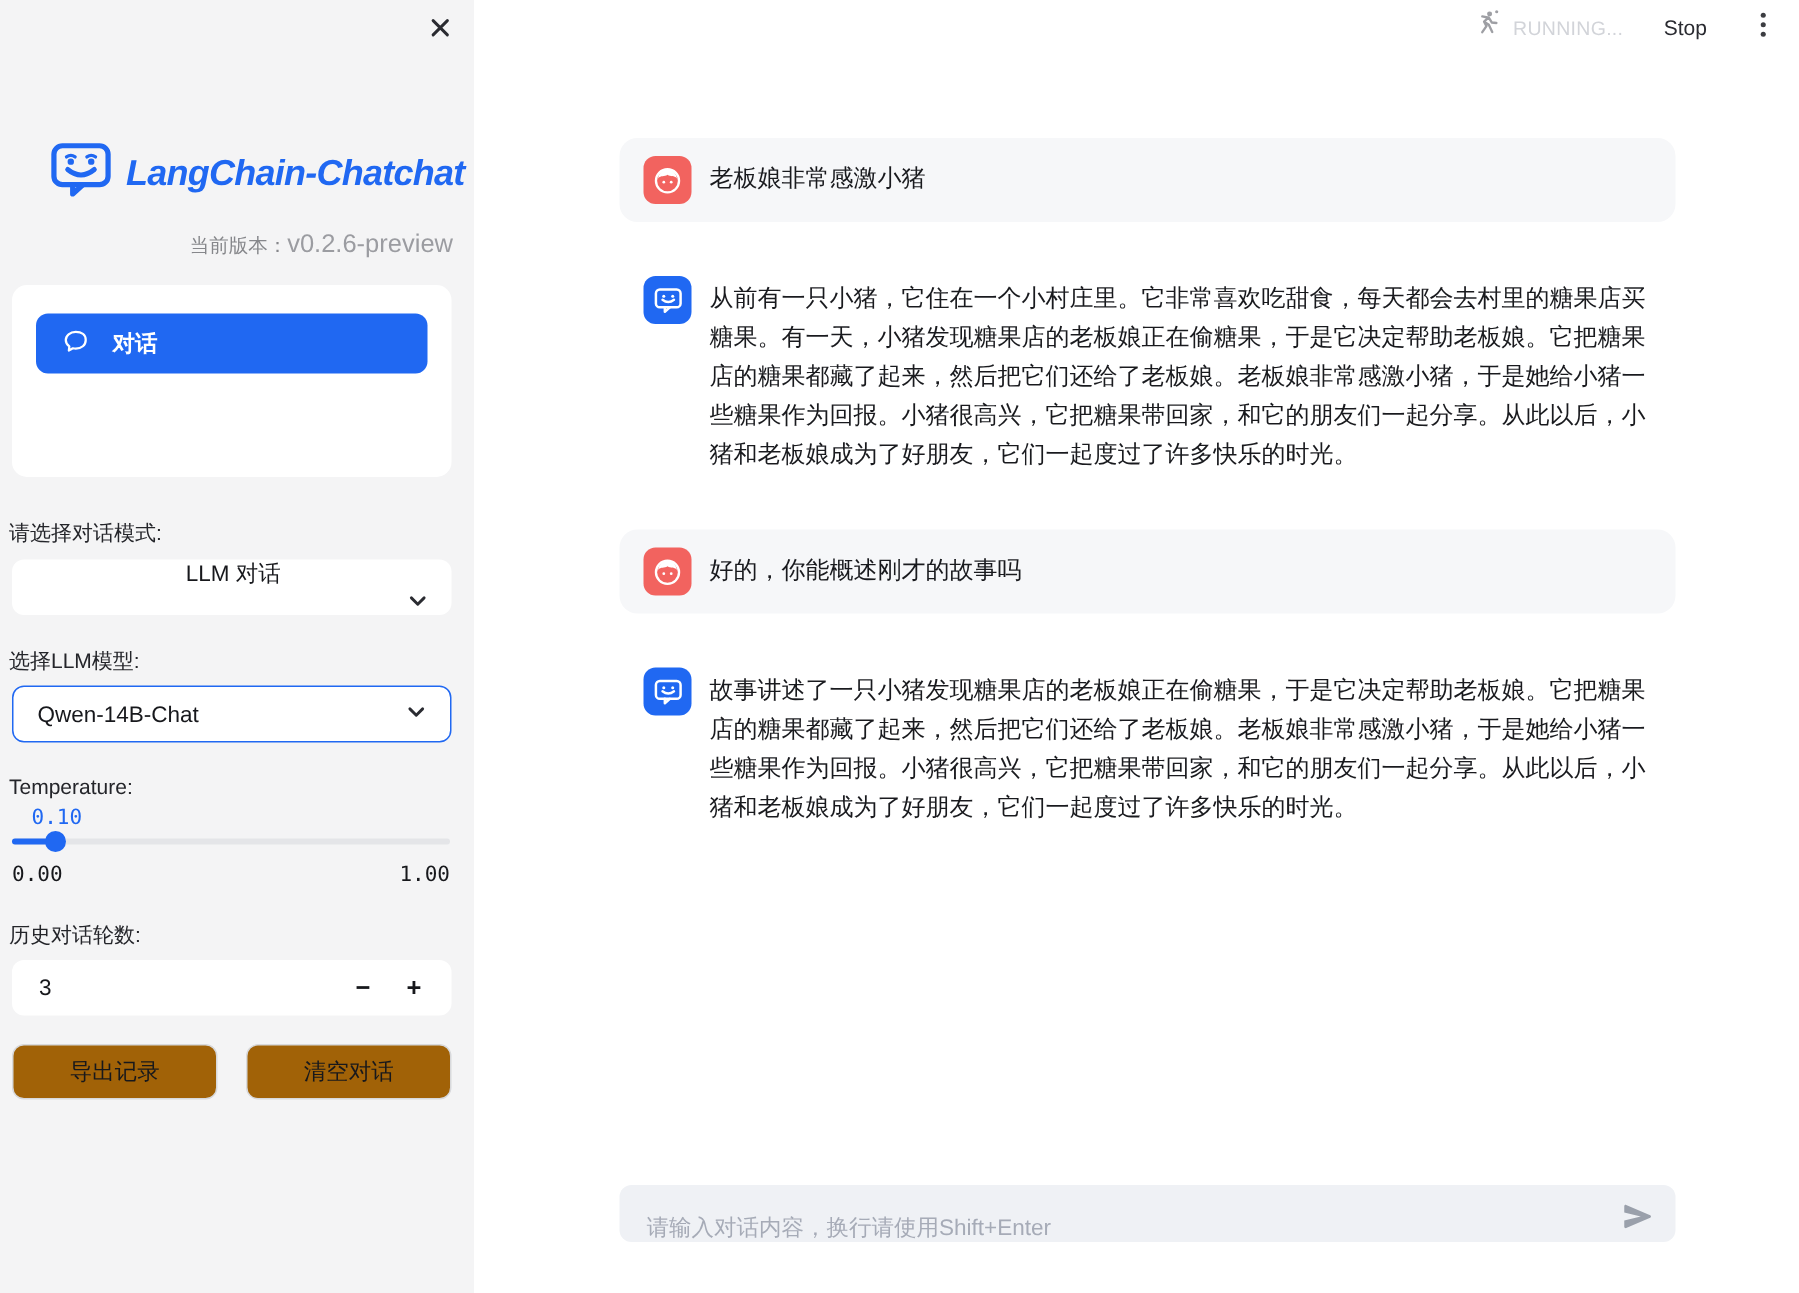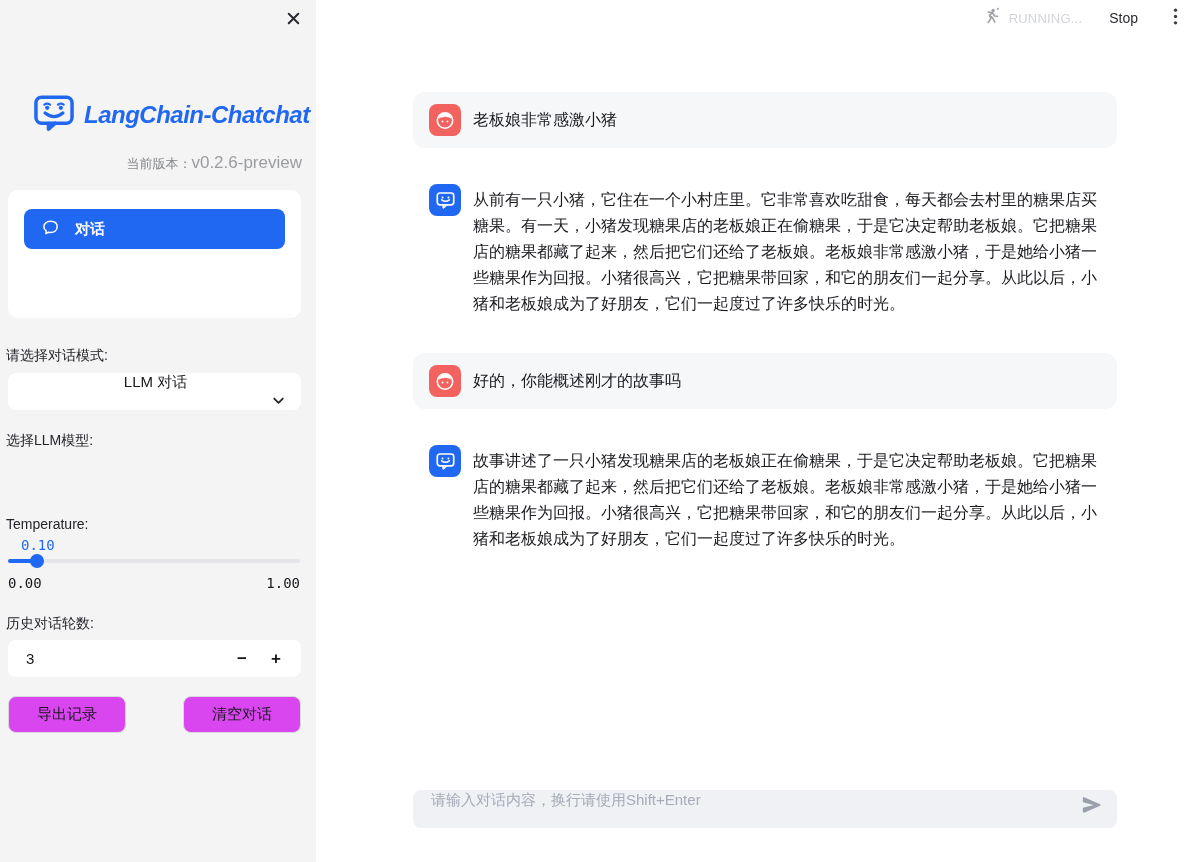--- a/index.html
+++ b/index.html
@@ -39,36 +39,36 @@
   .slider{position:absolute;top:557px;left:8px;width:292px;height:8px;cursor:pointer;}
   .slider-track{position:absolute;top:2px;left:0;width:100%;height:4px;background:#e4e5e8;border-radius:2px;}
   .slider-fill{position:absolute;top:2px;left:0;height:4px;background:var(--accent);border-radius:2px;width:10%;}
   .slider-thumb{position:absolute;top:-3px;width:14px;height:14px;border-radius:50%;background:var(--accent);left:calc(10% - 7px);cursor:grab;}
   .slider-minmax{position:absolute;top:575px;left:8px;width:292px;display:flex;justify-content:space-between;font-family:"DejaVu Sans Mono","Liberation Mono",monospace;font-size:14px;color:#17181c;}
   .number-input{position:absolute;top:640px;left:8px;width:293px;height:37px;background:#ffffff;border-radius:8px;display:flex;align-items:center;padding:0 8px 0 16px;}
   .number-input input{border:none;background:transparent;outline:none;font-size:15px;color:#17181c;width:150px;font-family:inherit;}
   .step-btn{width:34px;height:100%;border:none;background:transparent;font-size:17px;font-weight:bold;color:#17181c;cursor:pointer;}
   .step-minus{margin-left:auto;}
   .action-row{position:absolute;top:696px;left:8px;width:293px;display:flex;justify-content:space-between;}
-  .action-btn{width:118px;height:37px;background:#d946ef;border:1px solid #d8d9dc;border-radius:8px;font-size:15px;color:#17181c;cursor:pointer;font-family:inherit;}
+  .action-btn{width:137px;height:37px;background:#a16207;border:1px solid #d8d9dc;border-radius:8px;font-size:15px;color:#17181c;cursor:pointer;font-family:inherit;}
   
   .top-header{position:absolute;top:0;left:316px;right:0;height:36px;display:flex;align-items:center;justify-content:flex-end;padding-right:13px;gap:27px;}
   .status{display:flex;align-items:center;gap:7px;}
   .status-label{color:var(--status-text);font-size:13px;letter-spacing:0.2px;}
   .stop-btn{border:none;background:transparent;font-size:14px;color:#2a2b31;cursor:pointer;padding:0;font-family:inherit;}
   .dots-btn{border:none;background:transparent;cursor:pointer;padding:2px;display:flex;align-items:center;}
   
   .chat-list{position:absolute;left:413px;top:92px;width:704px;display:flex;flex-direction:column;gap:24px;}
   .msg{display:flex;gap:12px;padding:12px 16px;border-radius:12px;}
   .msg.user{background:#f6f7f9;}
   .avatar{width:32px;height:32px;border-radius:8px;flex:none;display:flex;align-items:center;justify-content:center;}
   .msg.user .avatar{background:var(--user-avatar);}
   .msg.assistant .avatar{background:var(--accent);}
   .msg-text{font-size:16px;line-height:26px;color:#191a1e;padding-top:3px;}
-  .chat-input-row{position:absolute;left:413px;top:790px;width:704px;height:38px;background:#eff1f5;border-radius:8px;display:flex;align-items:flex-start;padding:0 8px 0 16px;}
+  .chat-input-row{position:absolute;left:413px;top:790px;width:704px;height:38px;background:#eff1f5;border-radius:8px;display:flex;align-items:flex-end;padding:0 8px 0 16px;}
   .chat-input{flex:1;border:none;background:transparent;outline:none;font-size:15px;color:#17181c;font-family:inherit;}
   .chat-input::placeholder{color:#a6abb7;}
   .send-btn{width:34px;height:32px;border:none;background:transparent;cursor:pointer;display:flex;align-items:center;justify-content:center;padding:0;}
 </style>
 </head>
 <body>
 
 <div class="sidebar">
 
   <button class="close-btn">
@@ -112,20 +112,28 @@
   <div class="select select-mode">
     <span>LLM 对话</span>
     <span class="chev">
       <svg width="17" height="17" viewBox="0 0 16 16" fill="none">
           <path d="M4 6.2 L8 10.2 L12 6.2" stroke="#2a2b31" stroke-width="1.8" stroke-linecap="round" stroke-linejoin="round"></path>
         </svg>
     </span>
   </div>
 
   <div class="field-label lbl-model">选择LLM模型:</div>
+  <div class="select select-model">
+    <span>Qwen-14B-Chat</span>
+    <span class="chev">
+      <svg width="17" height="17" viewBox="0 0 16 16" fill="none">
+          <path d="M4 6.2 L8 10.2 L12 6.2" stroke="#2a2b31" stroke-width="1.8" stroke-linecap="round" stroke-linejoin="round"></path>
+        </svg>
+    </span>
+  </div>
 
   <div class="field-label lbl-temp">Temperature:</div>
   <div class="slider-value">0.10</div>
   <div class="slider">
     <div class="slider-track"></div>
     <div class="slider-fill" style="width: 10%;"></div>
     <div class="slider-thumb" style="left: calc(10% - 7px);"></div>
   </div>
   <div class="slider-minmax">
     <span>0.00</span>

